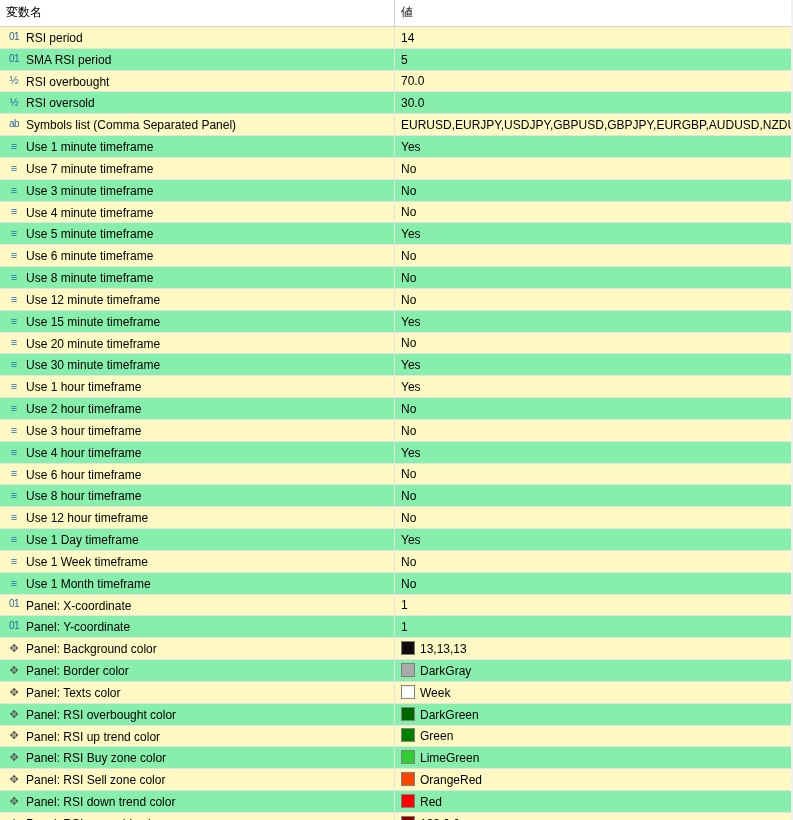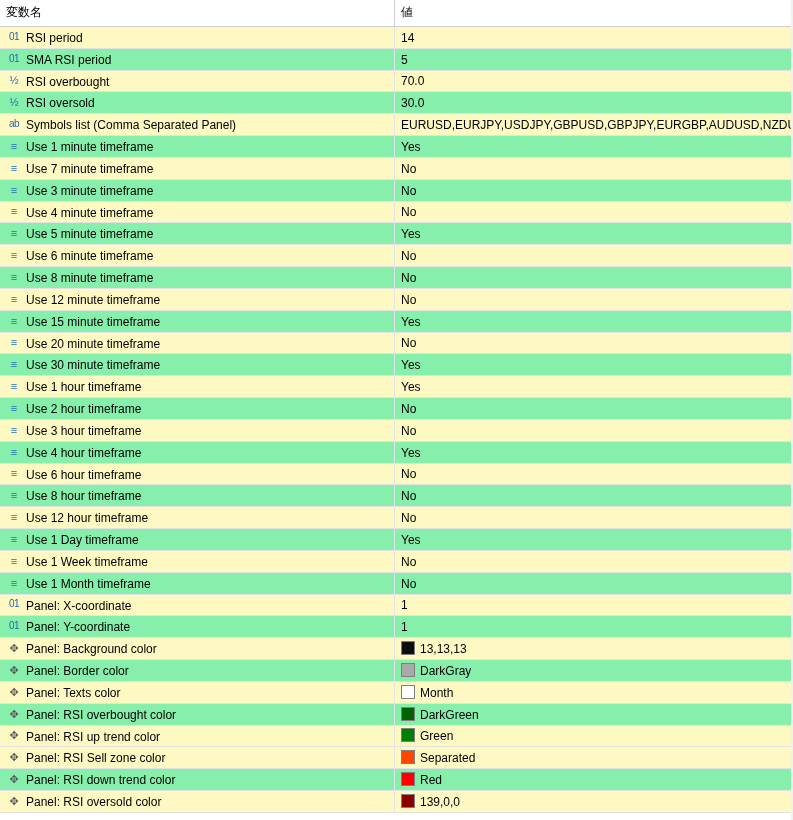--- a/index.html
+++ b/index.html
@@ -229,33 +229,37 @@
         <tr class="odd">
           <td class="name"><span class="icon color-ic">✥</span><span class="nm">Panel: Background color</span></td>
           <td class="value"><span class="swatch" style="background: rgb(13, 13, 13);"></span><span class="vtext">13,13,13</span></td>
         </tr>
         <tr class="even">
           <td class="name"><span class="icon color-ic">✥</span><span class="nm">Panel: Border color</span></td>
           <td class="value"><span class="swatch" style="background: rgb(169, 169, 169);"></span><span class="vtext">DarkGray</span></td>
         </tr>
         <tr class="odd">
           <td class="name"><span class="icon color-ic">✥</span><span class="nm">Panel: Texts color</span></td>
-          <td class="value"><span class="swatch" style="background: rgb(255, 255, 255);"></span><span class="vtext">Month</span></td>
+          <td class="value"><span class="swatch" style="background: rgb(255, 255, 255);"></span><span class="vtext">Week</span></td>
         </tr>
         <tr class="even">
           <td class="name"><span class="icon color-ic">✥</span><span class="nm">Panel: RSI overbought color</span></td>
           <td class="value"><span class="swatch" style="background: rgb(0, 100, 0);"></span><span class="vtext">DarkGreen</span></td>
         </tr>
         <tr class="odd">
           <td class="name"><span class="icon color-ic">✥</span><span class="nm">Panel: RSI up trend color</span></td>
           <td class="value"><span class="swatch" style="background: rgb(0, 128, 0);"></span><span class="vtext">Green</span></td>
         </tr>
+        <tr class="even">
+          <td class="name"><span class="icon color-ic">✥</span><span class="nm">Panel: RSI Buy zone color</span></td>
+          <td class="value"><span class="swatch" style="background: rgb(50, 205, 50);"></span><span class="vtext">LimeGreen</span></td>
+        </tr>
         <tr class="odd">
           <td class="name"><span class="icon color-ic">✥</span><span class="nm">Panel: RSI Sell zone color</span></td>
-          <td class="value"><span class="swatch" style="background: rgb(255, 69, 0);"></span><span class="vtext">Separated</span></td>
+          <td class="value"><span class="swatch" style="background: rgb(255, 69, 0);"></span><span class="vtext">OrangeRed</span></td>
         </tr>
         <tr class="even">
           <td class="name"><span class="icon color-ic">✥</span><span class="nm">Panel: RSI down trend color</span></td>
           <td class="value"><span class="swatch" style="background: rgb(255, 0, 0);"></span><span class="vtext">Red</span></td>
         </tr>
         <tr class="odd">
           <td class="name"><span class="icon color-ic">✥</span><span class="nm">Panel: RSI oversold color</span></td>
           <td class="value"><span class="swatch" style="background: rgb(139, 0, 0);"></span><span class="vtext">139,0,0</span></td>
         </tr>
       </tbody>

